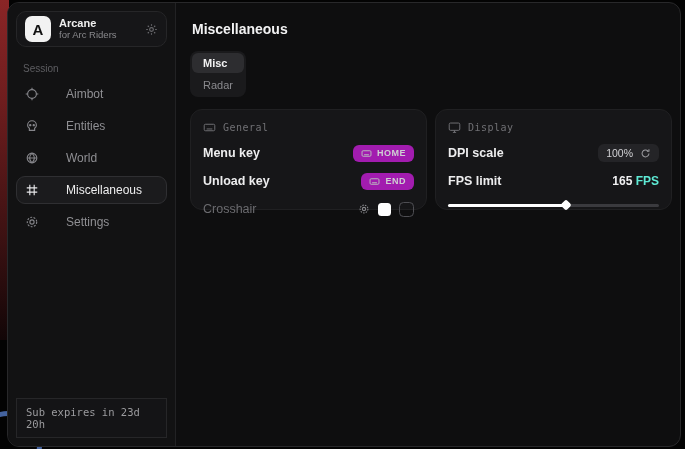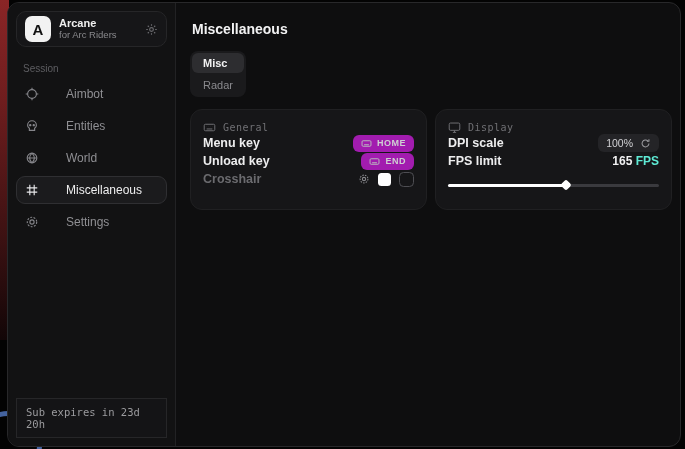--- a/index.html
+++ b/index.html
@@ -53,23 +53,23 @@
   .tab{font-size:11px;padding:4px 11px;border-radius:6px;color:#8a8a8e;cursor:pointer;}
   .tab.active{background:#2d2d30;color:#f2f2f3;font-weight:bold;}
 
   .panels{display:flex;gap:8px;margin-top:12px;}
   .panel{width:237px;background:#161618;border:1px solid #202022;border-radius:12px;
     padding:11px 12px;box-sizing:border-box;height:101px;text-align:center;}
   .panel-head{display:flex;align-items:center;gap:7px;color:#707074;
     font-family:"DejaVu Sans Mono", monospace;font-size:10px;letter-spacing:0.5px;}
   .panel-head .ic{display:flex;color:#707074;}
 
-  .row{display:flex;align-items:center;justify-content:space-between;height:18px;}
+  .row{display:flex;align-items:center;justify-content:space-between;margin-top:10px;height:18px;}
   .row-label{font-size:12.5px;font-weight:bold;color:#ededee;}
-  .row-label.dim{color:#6b6b6f;font-weight:bold;}
+  .row-label.dim{color:#6b6b6f;font-weight:normal;}
 
   .keybtn{display:inline-flex;align-items:center;gap:5px;background:#a21caf;border-radius:6px;
     padding:3px 8px;color:#cfcfd2;font-size:9px;font-weight:bold;letter-spacing:0.5px;cursor:pointer;}
   .keybtn .ic{display:flex;color:#b9b9bd;}
 
   .cross-controls{display:flex;align-items:center;gap:8px;}
   .swatch{width:13px;height:13px;border-radius:3.5px;cursor:pointer;}
   .checkbox{width:15px;height:15px;border-radius:4.5px;border:1.5px solid #4e4e53;
     box-sizing:border-box;cursor:pointer;background:transparent;}
   .mini-gear{display:flex;color:#8a8a8e;cursor:pointer;}

